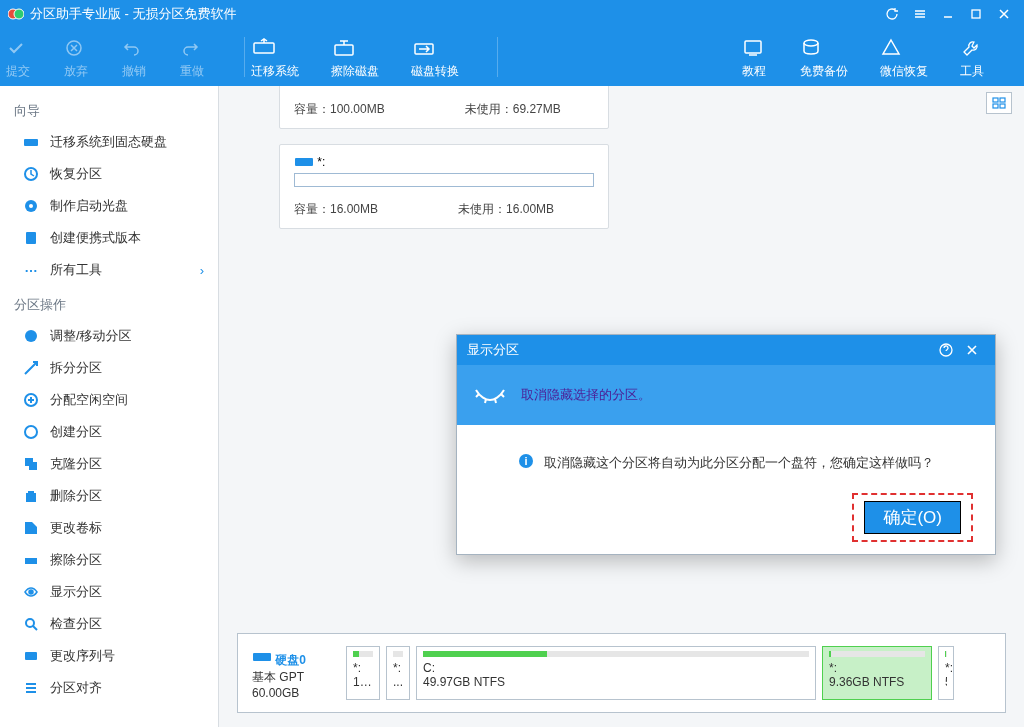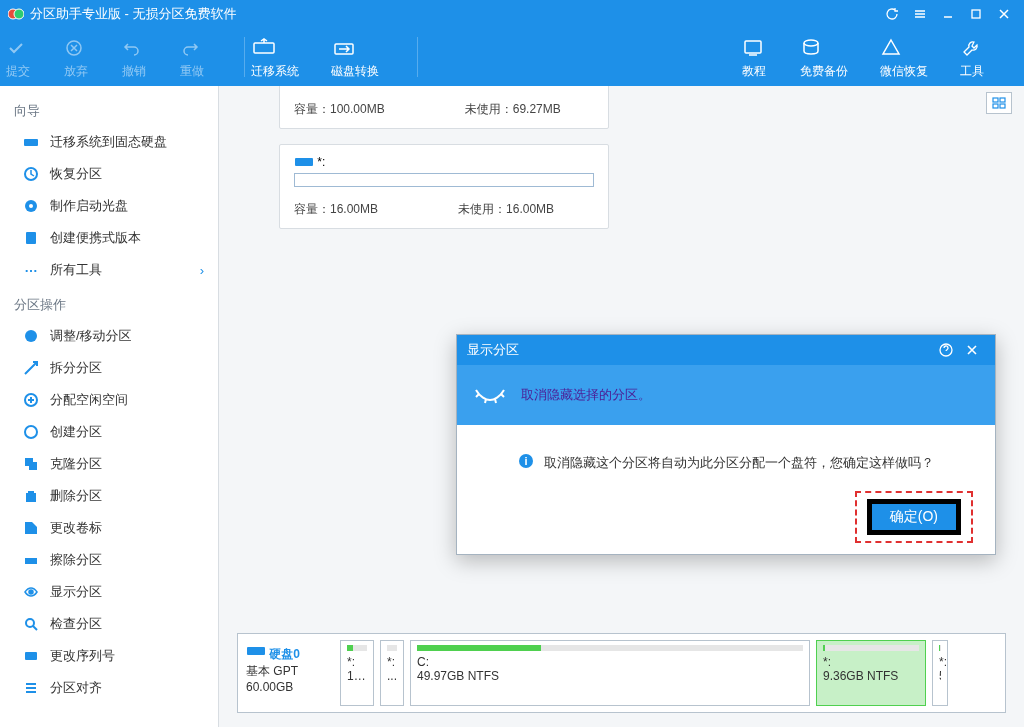--- a/index.html
+++ b/index.html
@@ -33,41 +33,41 @@
 
 .content { flex: 1; background: #f4f6f8; position: relative; overflow: hidden; }
 
 
 .ptile { background:#fff; border:1px solid #d8dde2; border-radius:2px; position:absolute; padding:10px 14px;text-align:right; }
 .ptile .phead { display:flex; align-items:center; }
 .ptile .pbar { height: 14px; border:1px solid #9fbad4; background:#fff; margin-top:4px;}
 .ptile .prow { display:flex; gap:80px; margin-top:14px; color:#444;}
 
 
-.diskmap { position:absolute; left:18px; right:18px; bottom:14px; height:80px; border:1px solid #b7c3ce; background:#fff; display:flex; padding:6px; gap:6px; }
+.diskmap { position:absolute; left:18px; right:18px; bottom:14px; height:80px; border:1px solid #b7c3ce; background:#fff; display:flex; padding:12px; gap:6px; }
 .dm-info { width:90px; padding:4px 2px; color:#333; font-size:12px; }
 .dm-info .dname { color:#1e90e8; font-weight:bold; }
 .dm-part { border:1px solid #b7c3ce; padding:4px 6px; font-size:12px; color:#333; display:flex; flex-direction:column; }
 .dm-part .bar { height:6px; background:#e6e6e6; margin-bottom:4px; position:relative; }
 .dm-part .bar .fill { position:absolute; left:0; top:0; bottom:0; background:#4fd04f; }
 .dm-part.sel { background:#c7f0c7; border-color:#4fd04f; }
 
 
 .viewtoggle { position:absolute; right:12px; top:6px; width:26px; height:22px; border:1px solid #b7c3ce; background:#fff; display:flex; align-items:center; justify-content:center; }
 
 
 .dialog { position:absolute; left:237px; top:248px; width:540px; background:#fff; box-shadow:0 6px 20px rgba(0,0,0,0.25); border:1px solid #a5b3c0; }
 .dlg-title { background:#1e90e8; color:#fff; height:30px; display:flex; align-items:center; padding:0 10px; font-size:13px; }
 .dlg-title .spacer { flex:1; }
 .dlg-title .dbtn { width:26px; height:26px; display:flex; align-items:center; justify-content:center; cursor:pointer; }
 .dlg-banner { background:#3aa0ee; color:#4c1d95; height:60px; display:flex; align-items:center; padding:0 16px; gap:14px; font-size:13px; }
 .dlg-body { padding:28px 24px 18px; text-align:center; color:#333; font-size:13px; display:flex; align-items:center; justify-content:center; gap:10px;}
 .dlg-foot { height:64px; display:flex; align-items:center; justify-content:flex-end; padding:0 22px 10px; }
 .dlg-ok-wrap { border:2px dashed #e03030; padding:6px 10px; }
-.dlg-ok { background:#1e90e8; color:#fff; border:5px solid #000000; padding:4px 18px; font-size:14px; cursor:pointer; }
+.dlg-ok { background:#1e90e8; color:#fff; border:1px solid #000000; padding:4px 18px; font-size:17px; cursor:pointer; }
 
 .icon-disk svg, .sicon svg { display:block; }
 </style>
 </head>
 <body>
 
 <div class="titlebar">
   <span class="logo">
     <svg width="16" height="16" viewBox="0 0 16 16">
         <circle cx="5" cy="8" r="5" fill="#e74c3c"></circle>
@@ -140,20 +140,29 @@
     </div>
   <div class="toolsep"></div>
   <div class="toolbtn wide">
       <span class="ticon">
         <svg width="26" height="22" viewBox="0 0 26 22" stroke="#fff" fill="none">
           <rect x="3" y="6" width="20" height="10" rx="1" stroke-width="1.5"></rect>
           <path d="M13 2v4M10 4l3-2 3 2" stroke-width="1.5"></path>
         </svg>
       </span>
       <span class="tlabel">迁移系统</span>
+    </div>
+  <div class="toolbtn wide">
+      <span class="ticon">
+        <svg width="26" height="22" viewBox="0 0 26 22" stroke="#fff" fill="none">
+          <rect x="4" y="8" width="18" height="10" rx="1" stroke-width="1.5"></rect>
+          <path d="M9 4l8 0M13 4v4" stroke-width="1.5"></path>
+        </svg>
+      </span>
+      <span class="tlabel">擦除磁盘</span>
     </div>
   <div class="toolbtn wide">
       <span class="ticon">
         <svg width="26" height="22" viewBox="0 0 26 22" stroke="#fff" fill="none">
           <rect x="4" y="7" width="18" height="10" rx="1" stroke-width="1.5"></rect>
           <path d="M8 12h10M15 9l3 3-3 3" stroke-width="1.5"></path>
         </svg>
       </span>
       <span class="tlabel">磁盘转换</span>
     </div>

